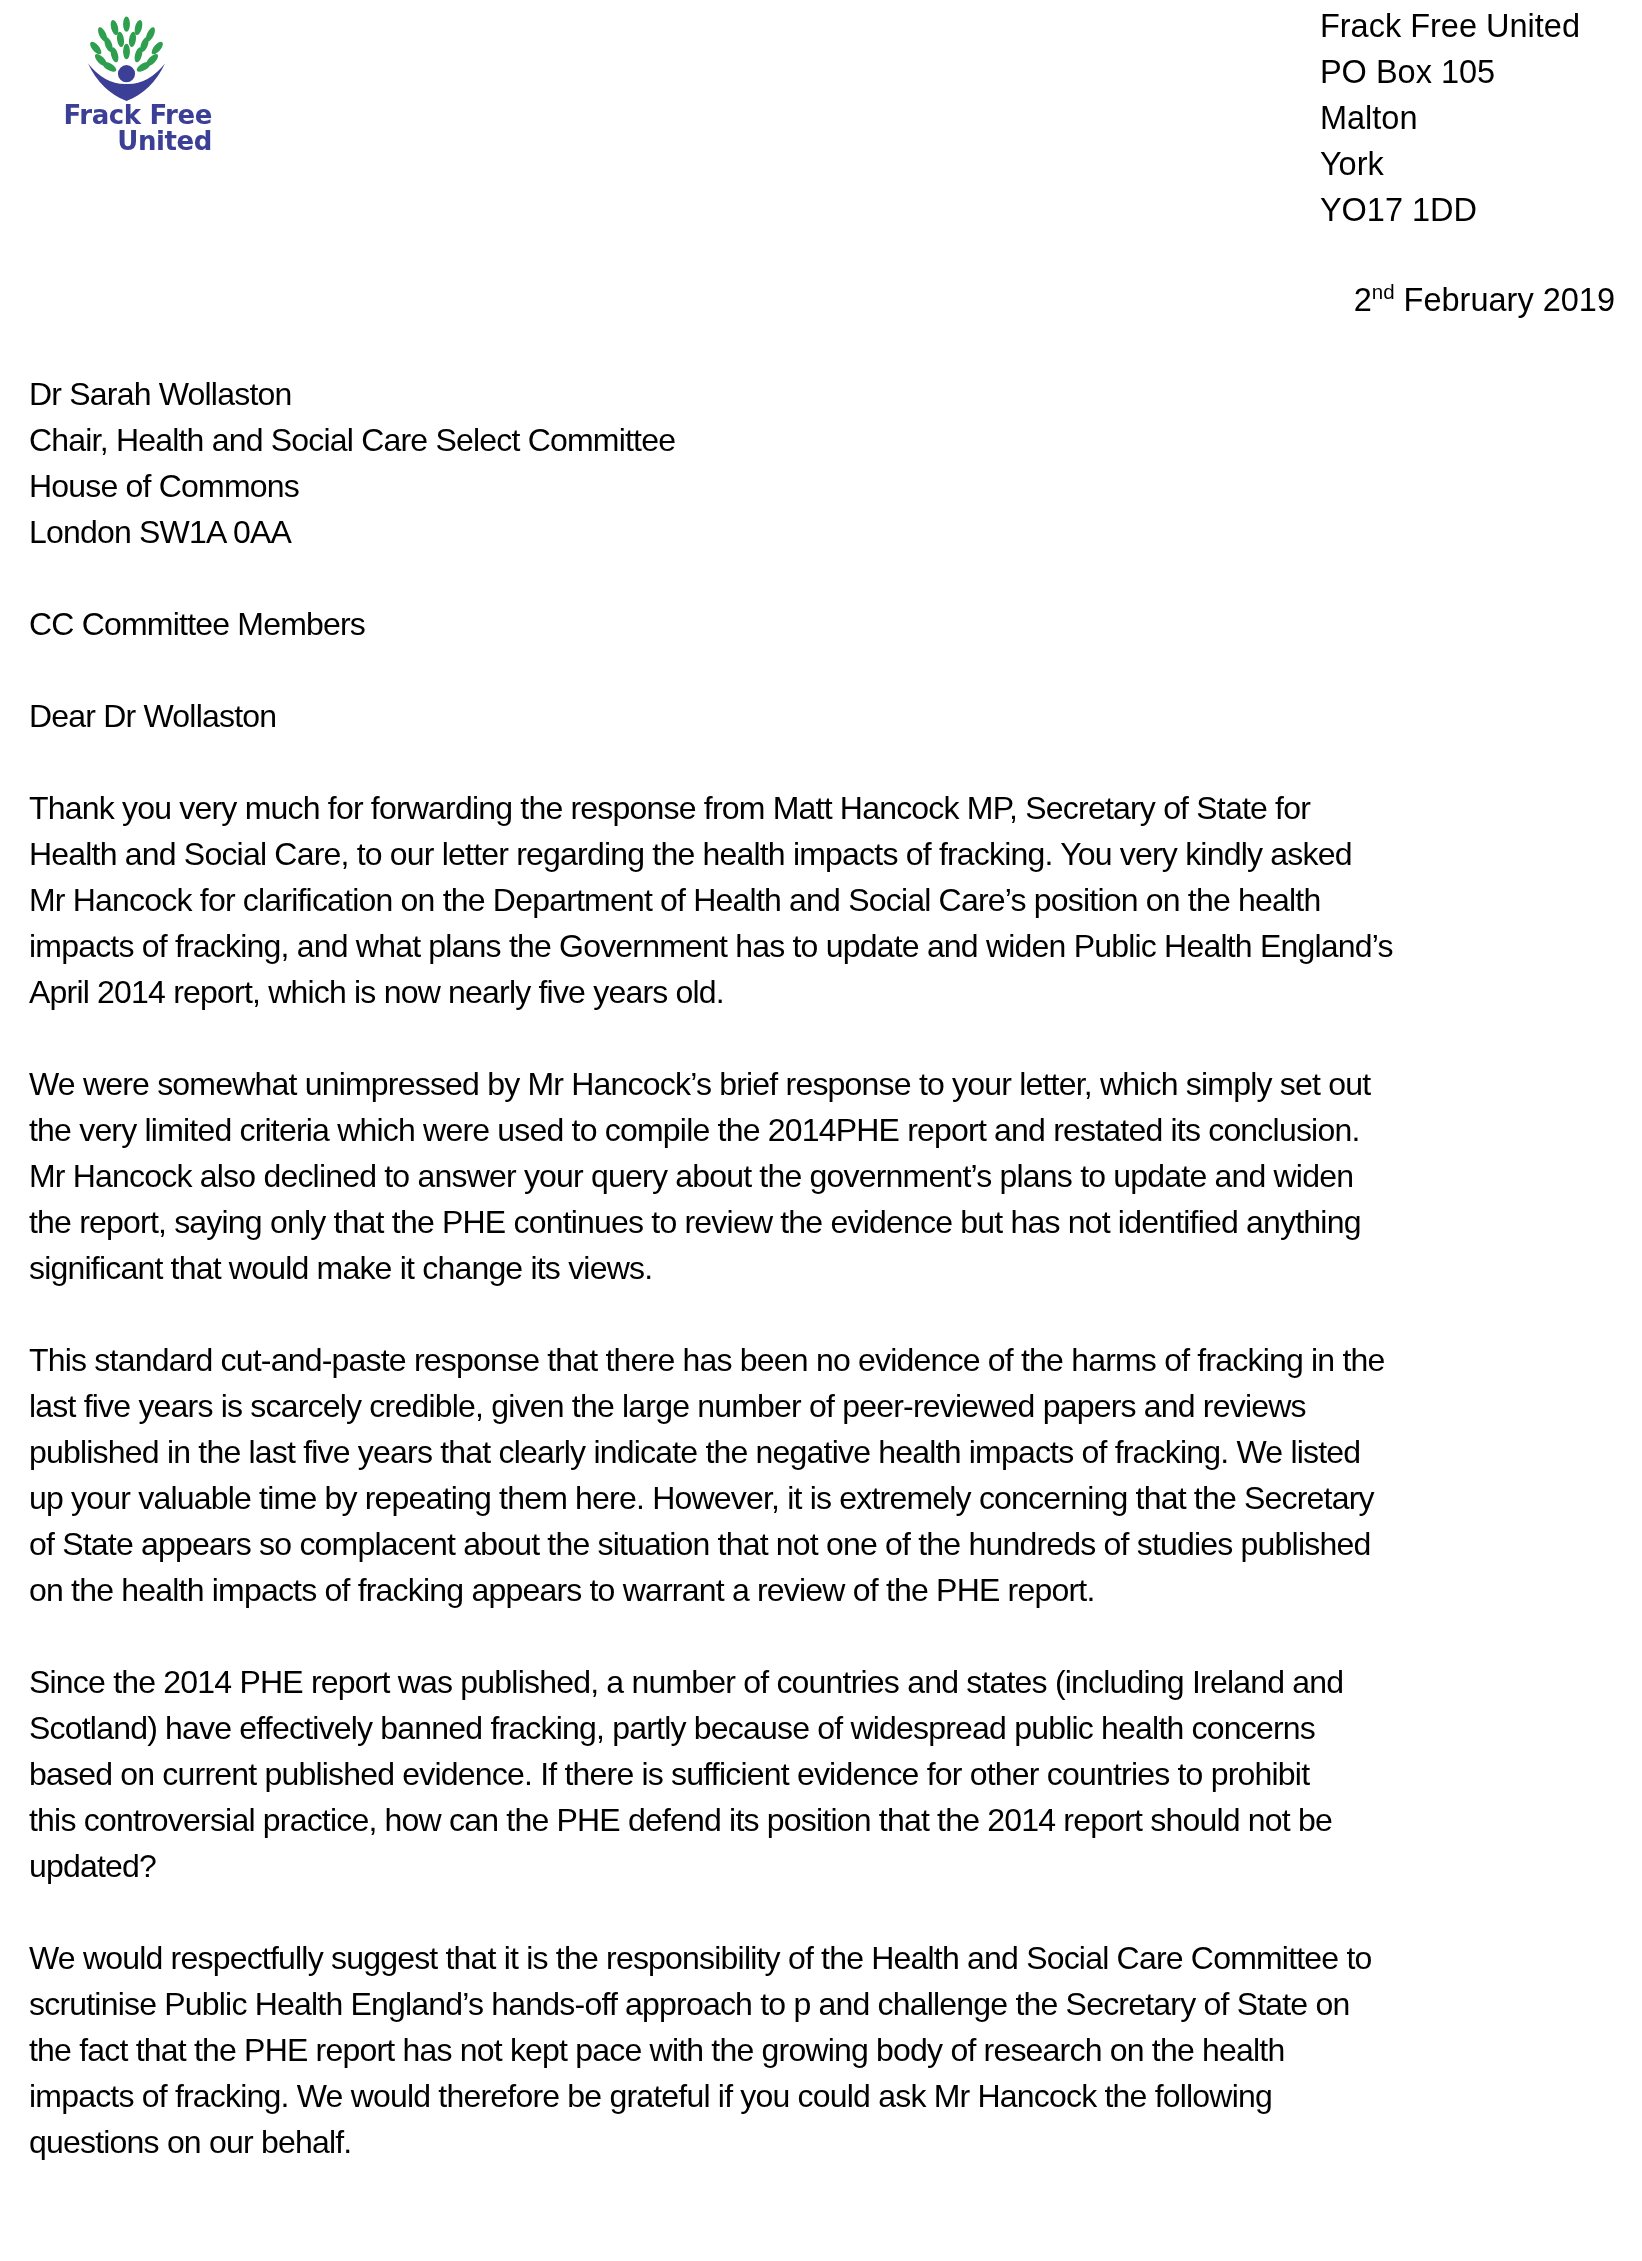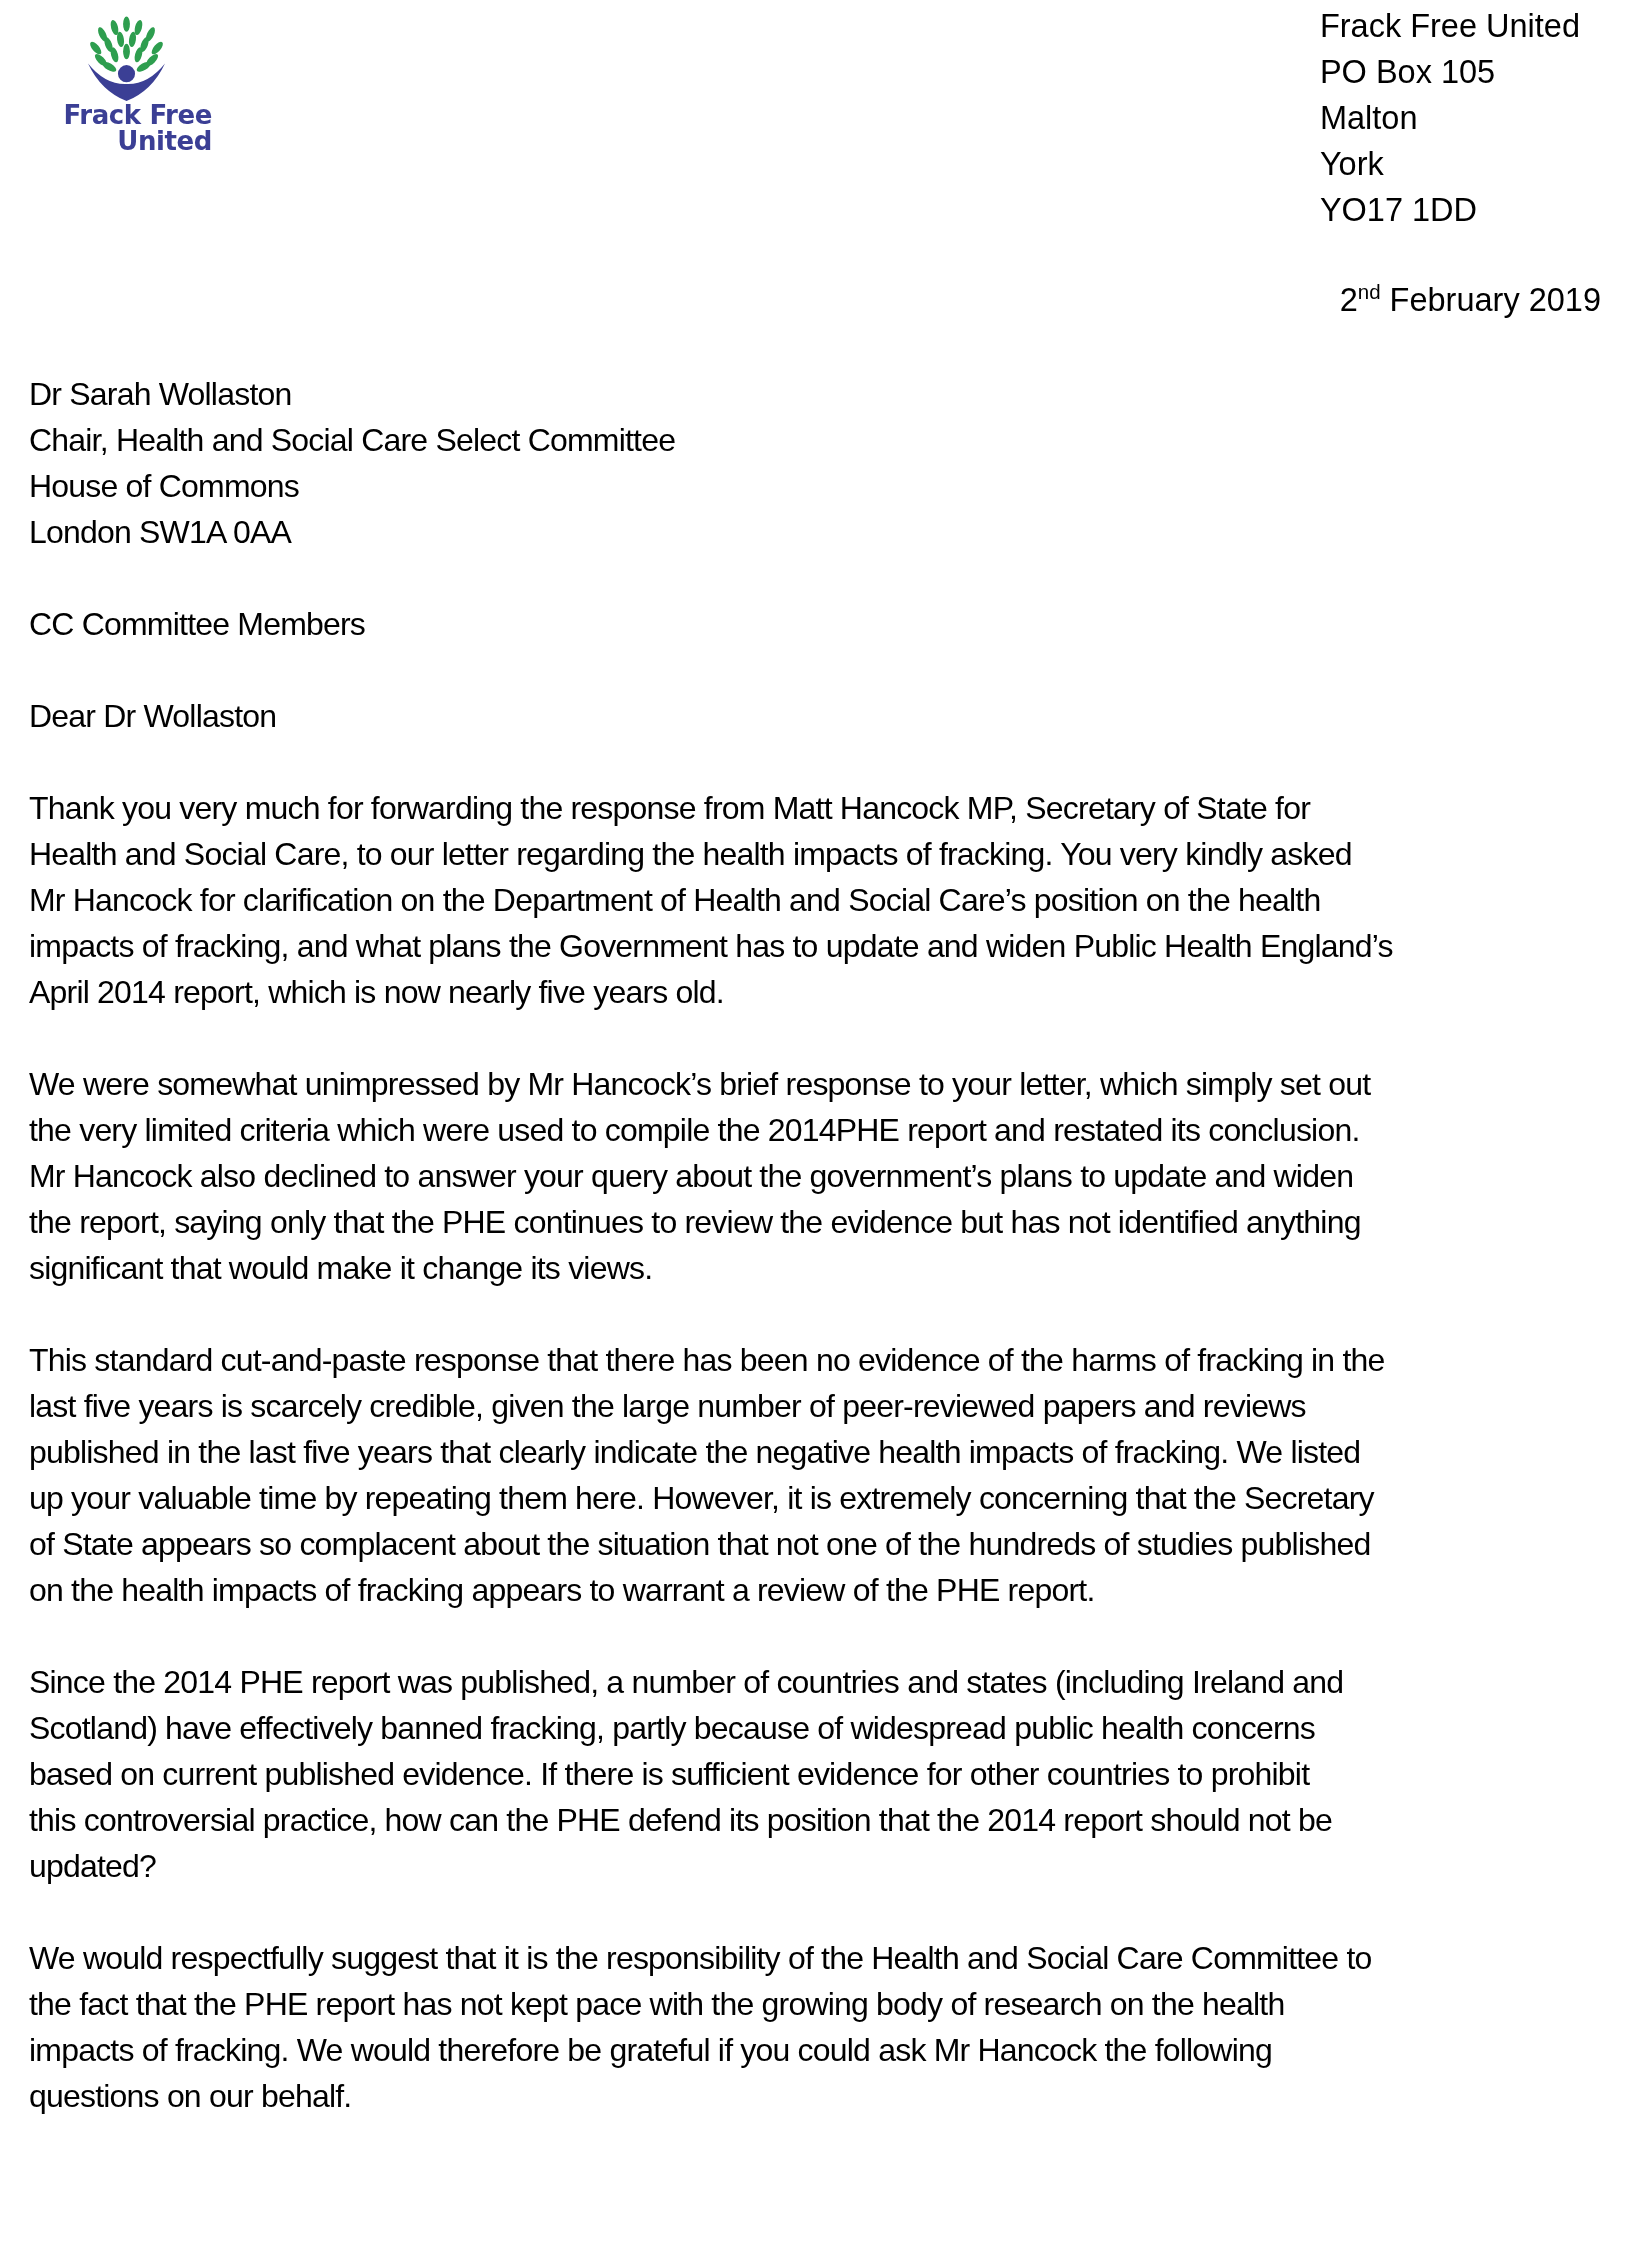--- a/index.html
+++ b/index.html
@@ -11,21 +11,21 @@
   .logo-text {
     position: absolute; left: 0; top: 90px; width: 171px; text-align: right;
     font-family: "DejaVu Sans", sans-serif; font-weight: bold; color: #3b3f95;
     font-size: 26px; line-height: 26px; letter-spacing: -0.4px;
   }
   .sender {
     position: absolute; right: 62px; top: 3.4px; 
     font-size: 32.5px; line-height: 46px; font-stretch: condensed;
   }
   .date {
-    position: absolute; right: 41px; top: 277px; text-align: right;
+    position: absolute; right: 27px; top: 277px; text-align: right;
     font-size: 32.5px; line-height: 46px;
   }
   .date sup { font-size: 20.5px; vertical-align: 12px; line-height: 0; }
   .body {
     position: absolute; left: 29px; top: 371px; width: 1591px;
     font-size: 32px; line-height: 46px; letter-spacing: -0.8px;
   }
   .line { display: block; white-space: nowrap; }
   .gap { height: 46px; }
 </style>
@@ -118,18 +118,19 @@
     <span class="line">Since the 2014 PHE report was published, a number of countries and states (including Ireland and</span>
     <span class="line">Scotland) have effectively banned fracking, partly because of widespread public health concerns</span>
     <span class="line">based on current published evidence. If there is sufficient evidence for other countries to prohibit</span>
     <span class="line">this controversial practice, how can the PHE defend its position that the 2014 report should not be</span>
     <span class="line">updated?</span>
   </div>
   <div class="gap"></div>
 
   <div>
     <span class="line">We would respectfully suggest that it is the responsibility of the Health and Social Care Committee to</span>
+    <span class="line">scrutinise Public Health England’s hands-off approach to p and challenge the Secretary of State on</span>
     <span class="line">the fact that the PHE report has not kept pace with the growing body of research on the health</span>
     <span class="line">impacts of fracking. We would therefore be grateful if you could ask Mr Hancock the following</span>
     <span class="line">questions on our behalf.</span>
   </div>
 </div>
 
 
 </body></html>

